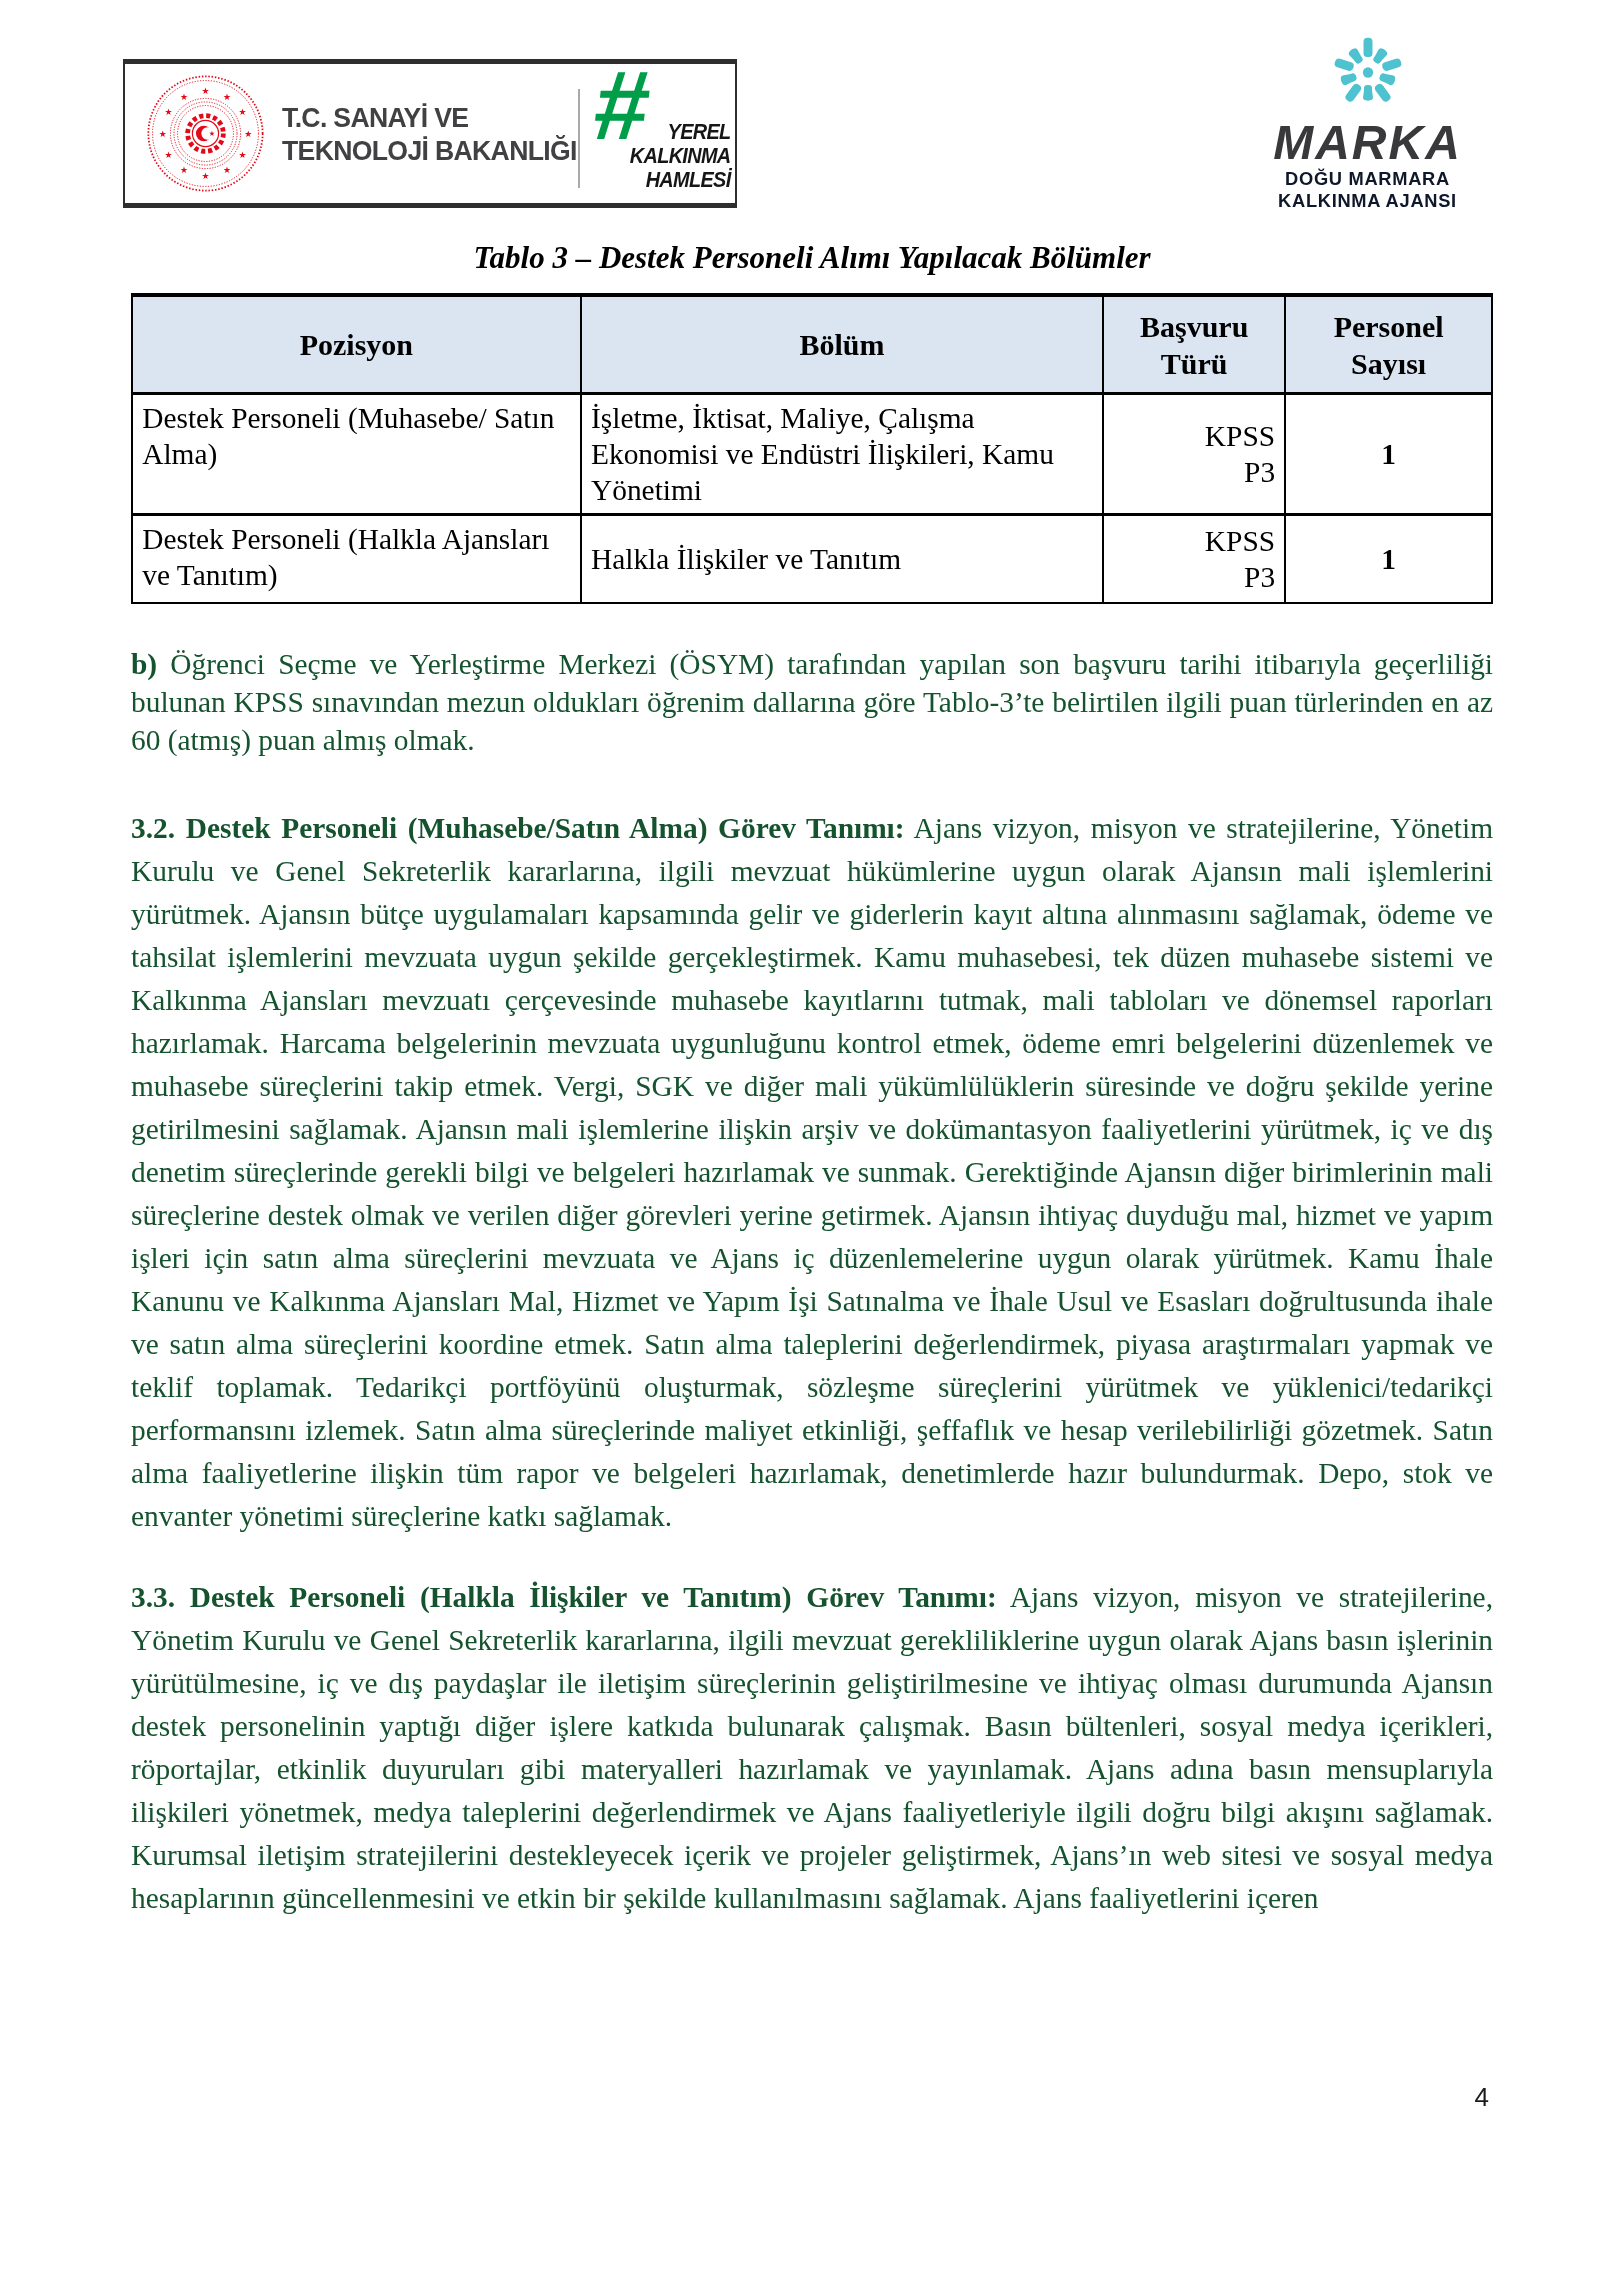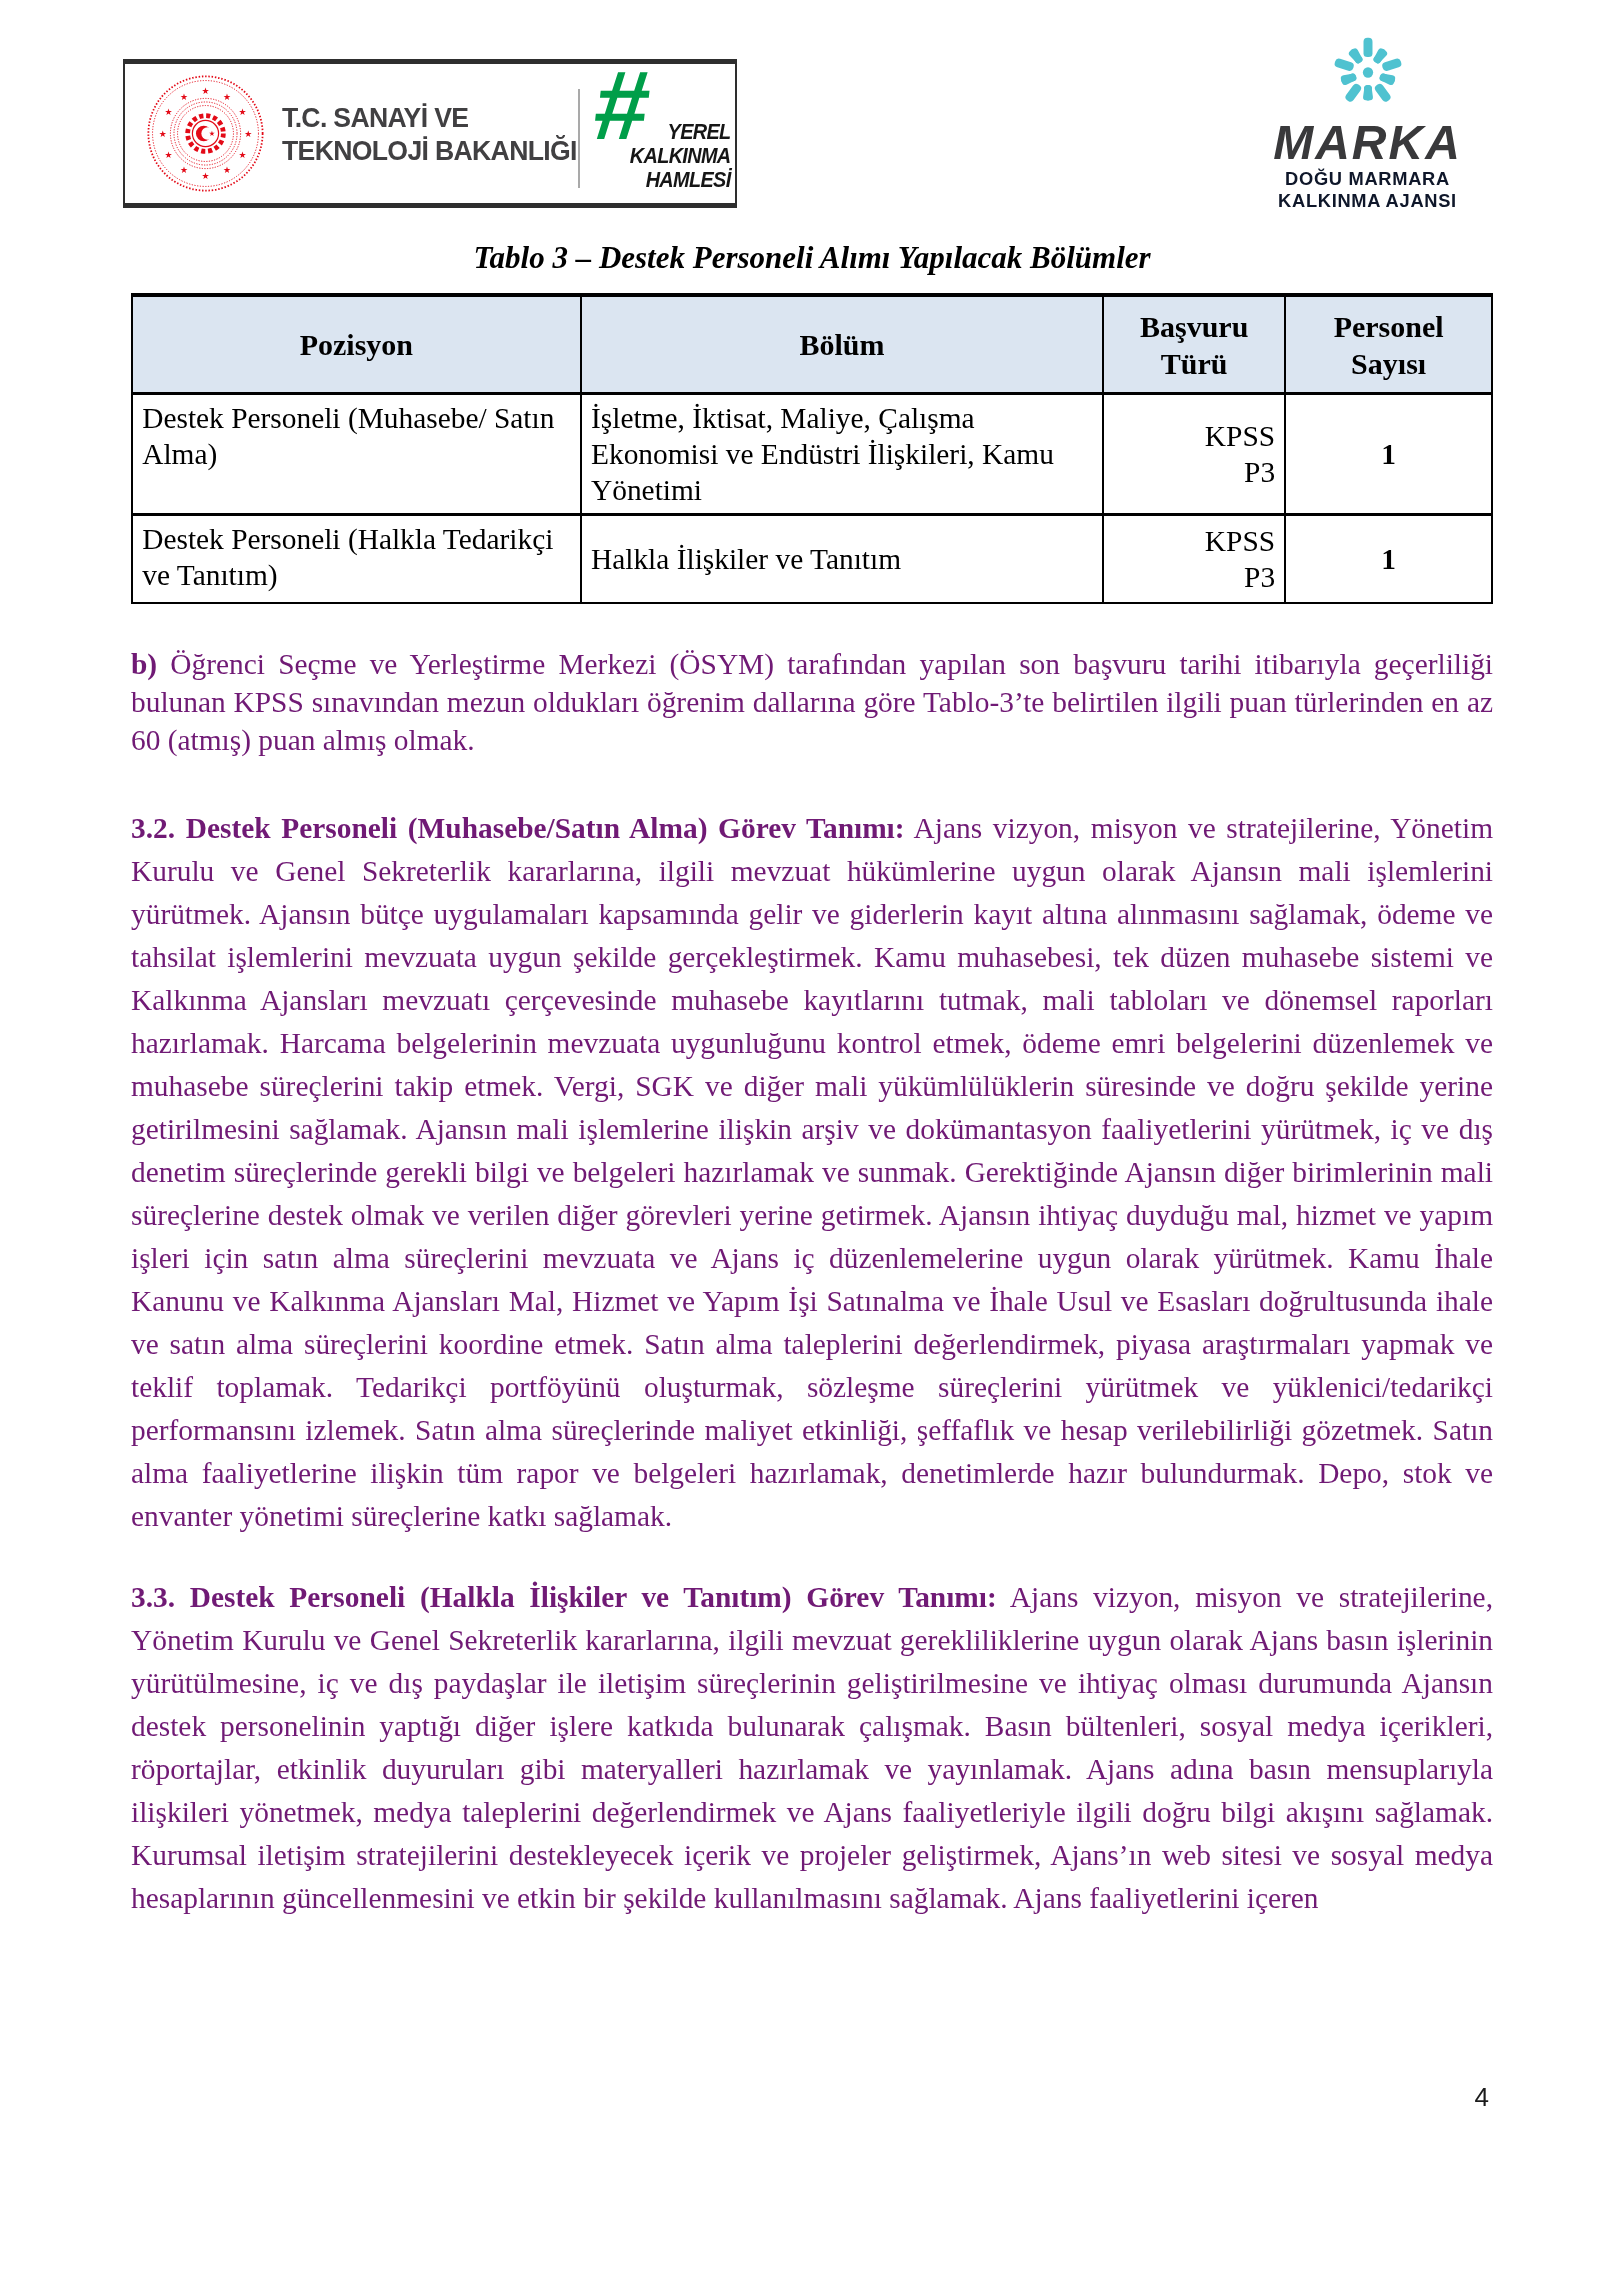--- a/index.html
+++ b/index.html
@@ -66,21 +66,21 @@
     font-size:29.4px;line-height:36px;vertical-align:middle;
     border:2px solid #000;padding:5.2px 9.2px;box-sizing:border-box;
   }
   .positions-table tr.row-1 td{height:119px;border-bottom-width:3.3px;}
   .positions-table tr.row-2 td{height:88px;}
   .positions-table td.cell-top{vertical-align:top;}
   .positions-table td.cell-center{text-align:center;}
   .positions-table td.pre{white-space:pre-line;text-align:right;}
   .positions-table td.bold{font-weight:bold;}
 
-  p.para{margin:0;text-align:justify;font-size:29.4px;color:#701a75;}
+  p.para{margin:0;text-align:justify;font-size:29.4px;color:#14532d;}
   p.para .lead{font-weight:bold;}
   p.item-b{margin-top:41px;line-height:38px;}
   p.section{line-height:43px;}
   p.sec-32{margin-top:48px;}
   p.sec-33{margin-top:38px;}
 
   .page-number{
     position:absolute;top:2082px;right:134px;
     font-family:"Liberation Sans",sans-serif;font-size:26px;color:#1a1a1a;
   }
@@ -195,21 +195,21 @@
       </thead>
       <tbody>
         <tr class="row-1">
           <td class="cell-top">Destek Personeli (Muhasebe/ Satın Alma)</td>
           <td class="cell-top">İşletme, İktisat, Maliye, Çalışma Ekonomisi ve Endüstri İlişkileri, Kamu Yönetimi</td>
           <td class="cell-center pre">KPSS
 P3</td>
           <td class="cell-center bold">1</td>
         </tr>
         <tr class="row-2">
-          <td class="cell-top">Destek Personeli (Halkla Tedarikçi ve Tanıtım)</td>
+          <td class="cell-top">Destek Personeli (Halkla Ajansları ve Tanıtım)</td>
           <td>Halkla İlişkiler ve Tanıtım</td>
           <td class="cell-center pre">KPSS
 P3</td>
           <td class="cell-center bold">1</td>
         </tr>
       </tbody>
     </table>
 
     <p class="para item-b"><span class="lead">b)</span><span> Öğrenci Seçme ve Yerleştirme Merkezi (ÖSYM) tarafından yapılan son başvuru tarihi itibarıyla geçerliliği bulunan KPSS sınavından mezun oldukları öğrenim dallarına göre Tablo-3’te belirtilen ilgili puan türlerinden en az 60 (atmış) puan almış olmak.</span></p>
 

